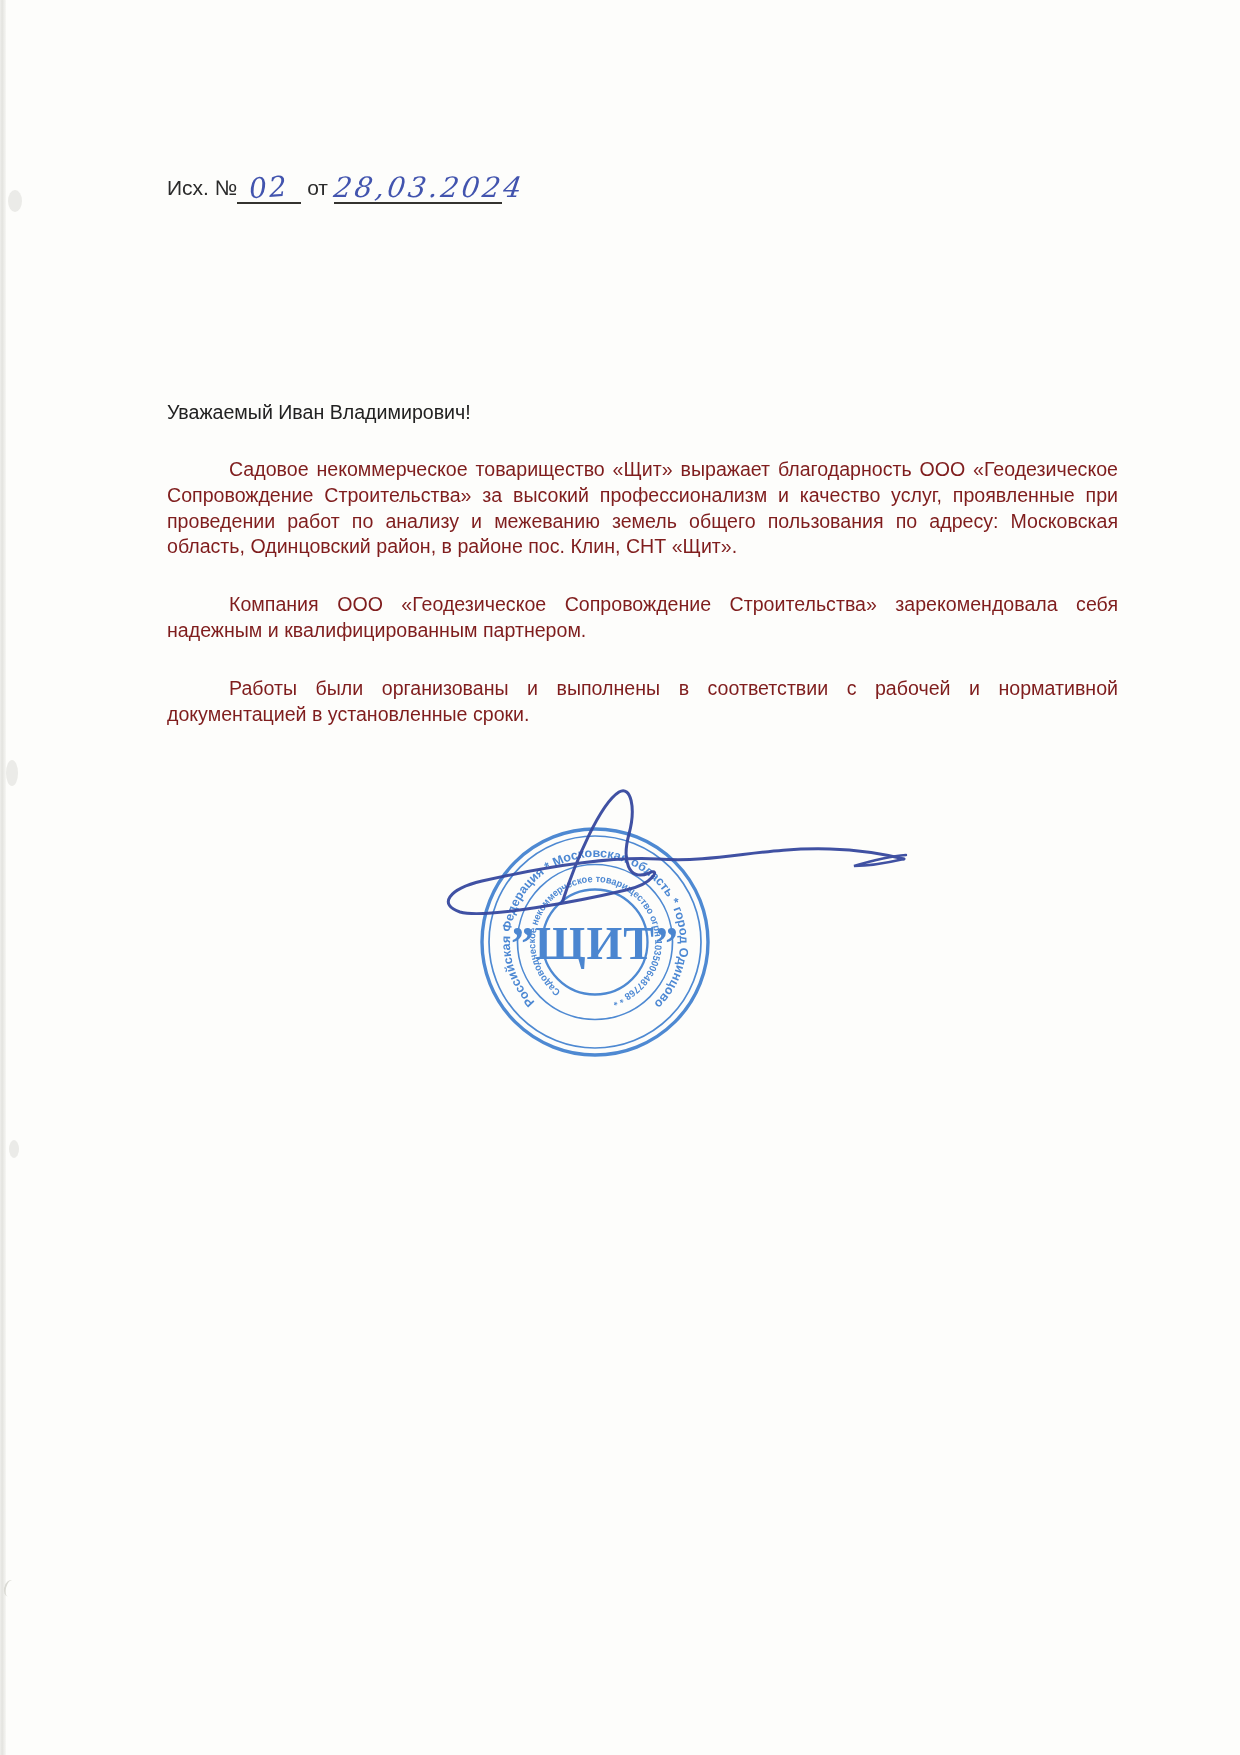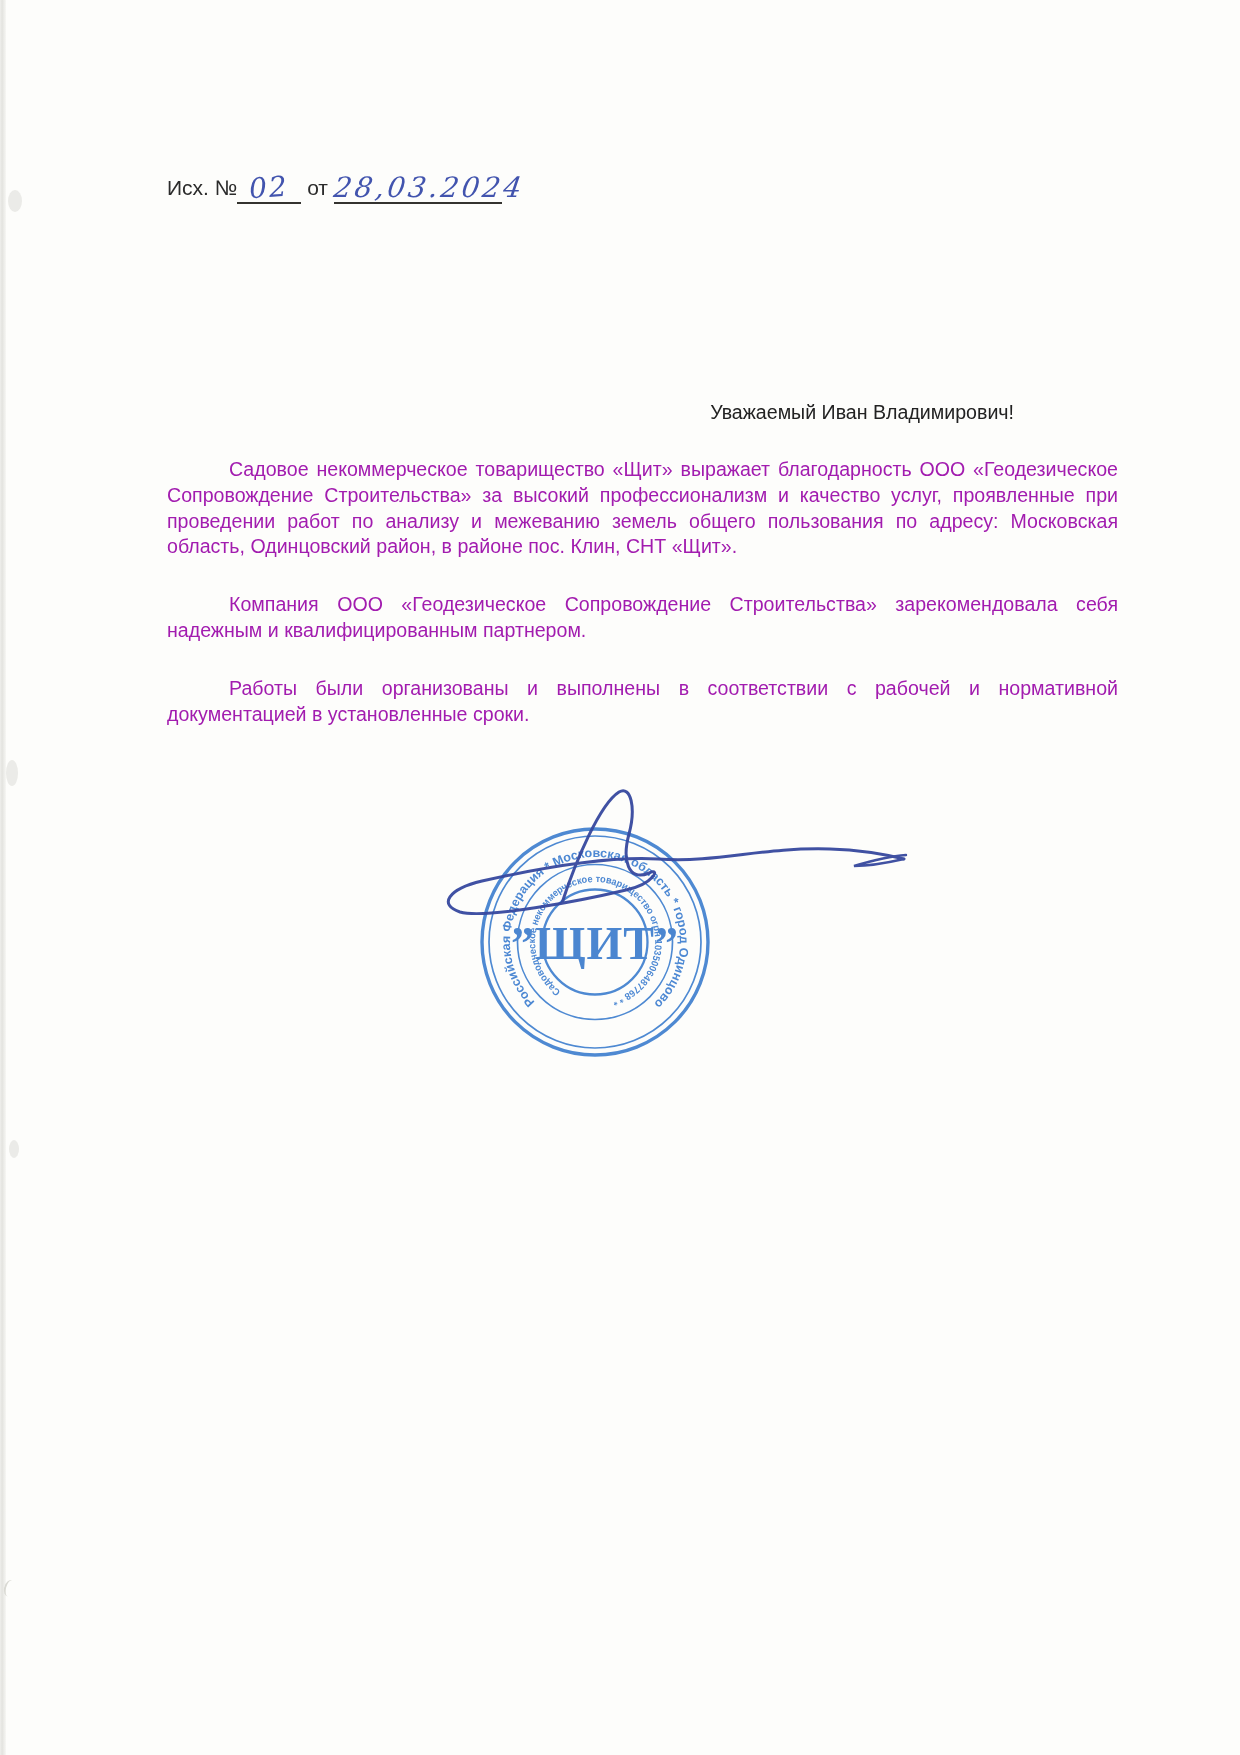--- a/index.html
+++ b/index.html
@@ -20,24 +20,24 @@
   
   .ref-line { position:absolute; left:167px; top:169px; font-size:21px; color:#2b2b2b; white-space:nowrap; }
   .blank { display:inline-block; border-bottom:2px solid #34332f; text-align:center; overflow:visible; }
   .blank-num  { width:64px; }
   .blank-date { width:168px; }
   .hand { font-family:"DejaVu Serif", serif; font-style:italic; color:#4254ae; }
   .hand-num  { display:inline-block; font-size:28px; letter-spacing:2px; transform:translateY(2px) rotate(-4deg); }
   .hand-date { display:inline-block; font-size:28px; letter-spacing:3px; transform:translateY(2px) skewX(-8deg); white-space:nowrap; }
 
   .salutation { position:absolute; left:167px; top:401px; width:951px; box-sizing:border-box;
-    padding-right:104px; text-align:right; font-size:19.6px; color:#222; }
+    padding-right:104px; text-align:left; font-size:19.6px; color:#222; }
 
   .letter-body { position:absolute; left:167px; top:457px; width:951px;
-    font-size:19.6px; line-height:25.8px; text-align:justify; color:#a21caf; }
+    font-size:19.6px; line-height:25.8px; text-align:justify; color:#7f1d1d; }
   .letter-body p { margin:0 0 32px 0; text-indent:62px; }
 
   .sig-row { position:absolute; left:167px; top:833px; width:951px;
     display:flex; justify-content:space-between; align-items:flex-start;
     font-size:19.6px; line-height:25.8px; color:#222; }
   .sig-left div { white-space:nowrap; }
   .sig-name { white-space:nowrap; }
 
   
   .stamp { position:absolute; left:445px; top:792px; width:300px; height:300px; opacity:0.92; z-index:2; }

